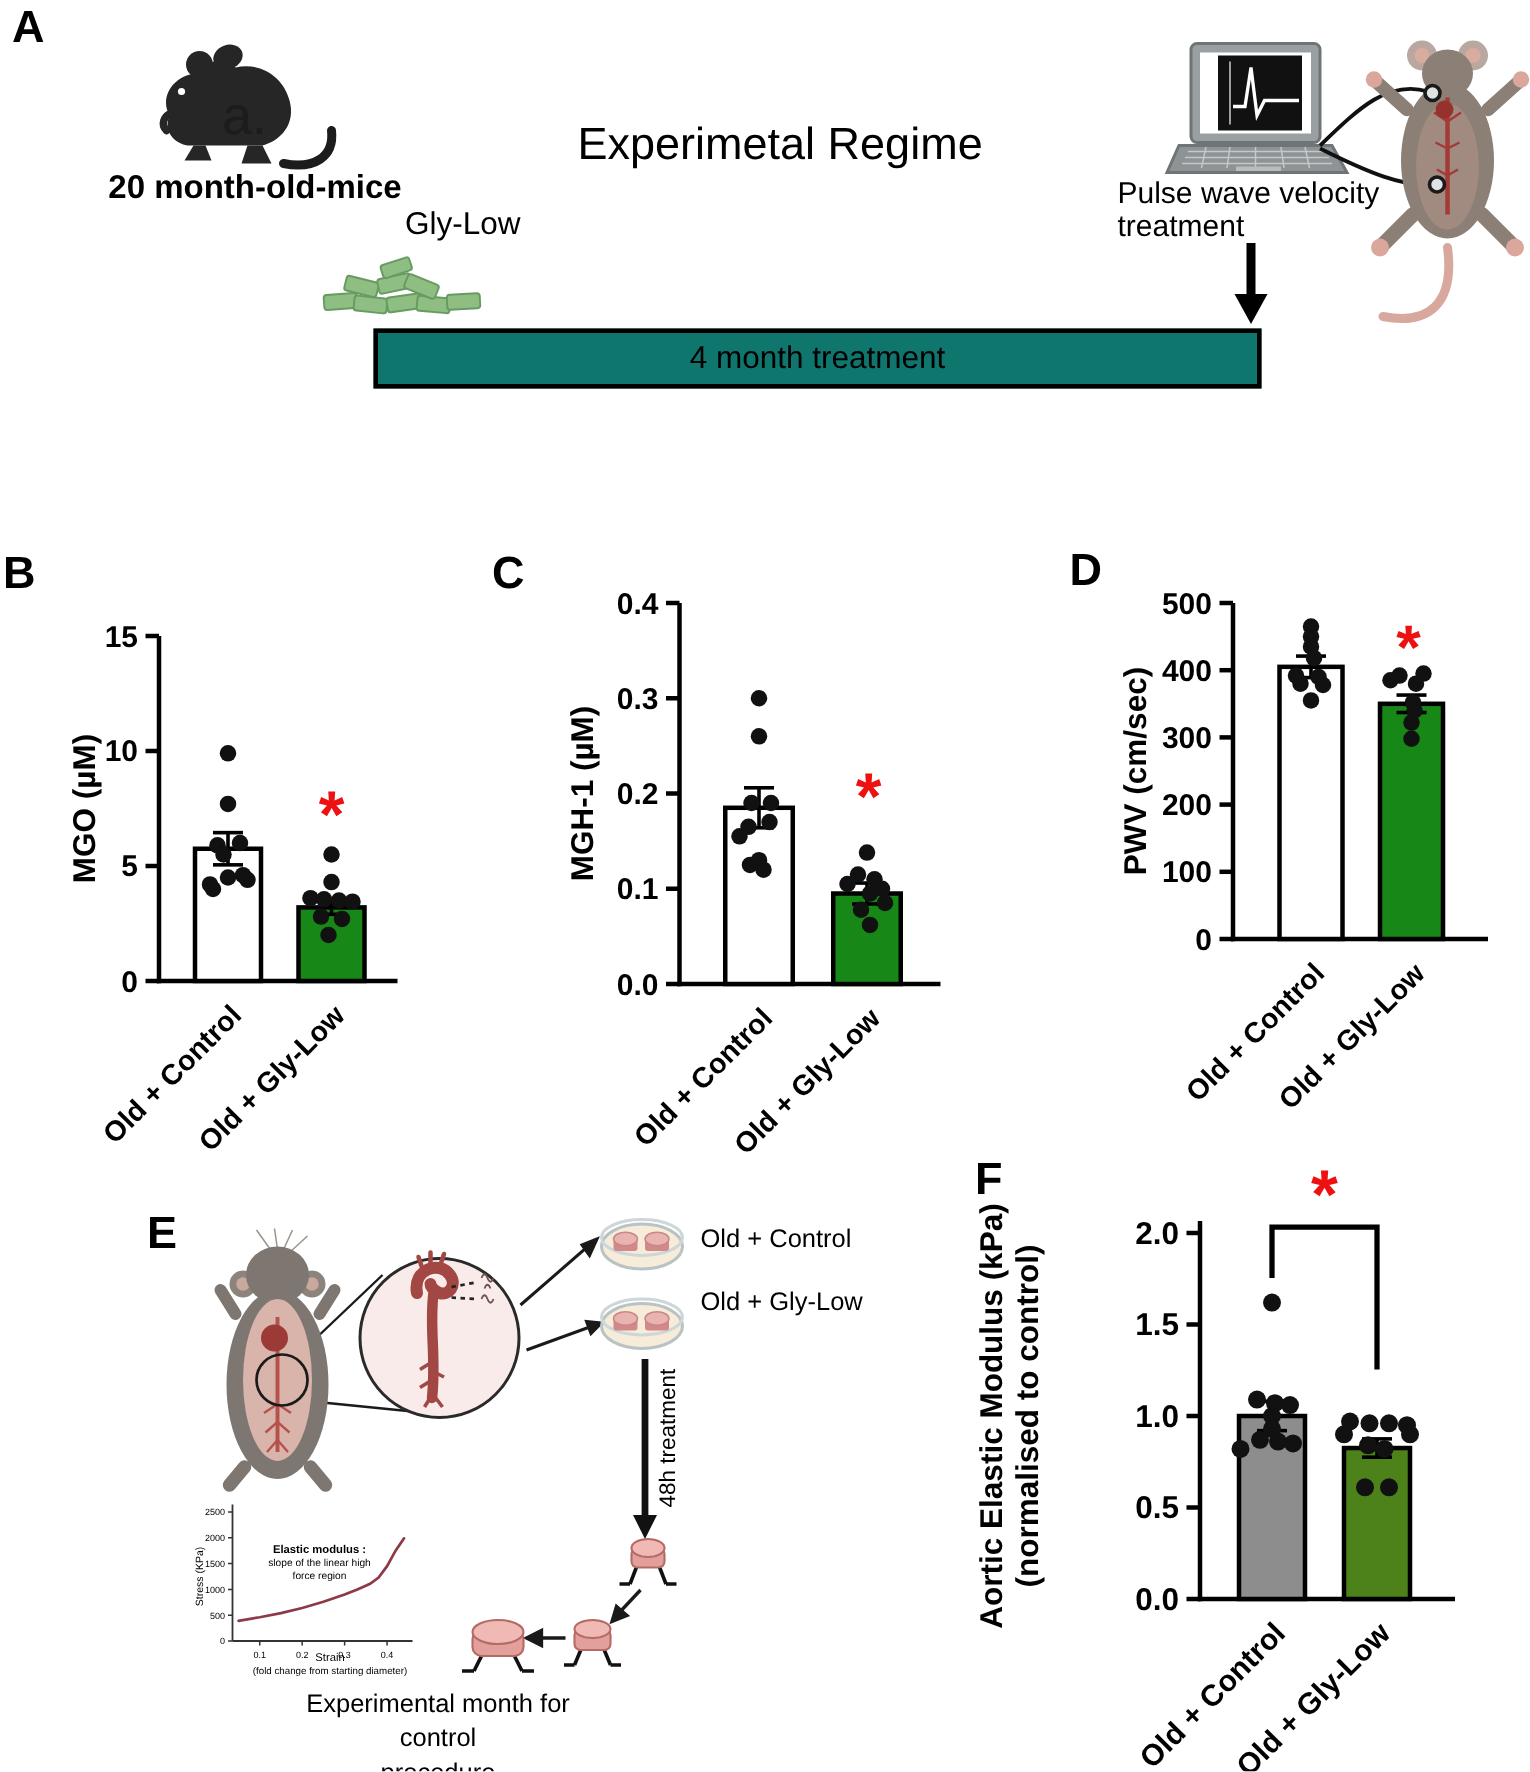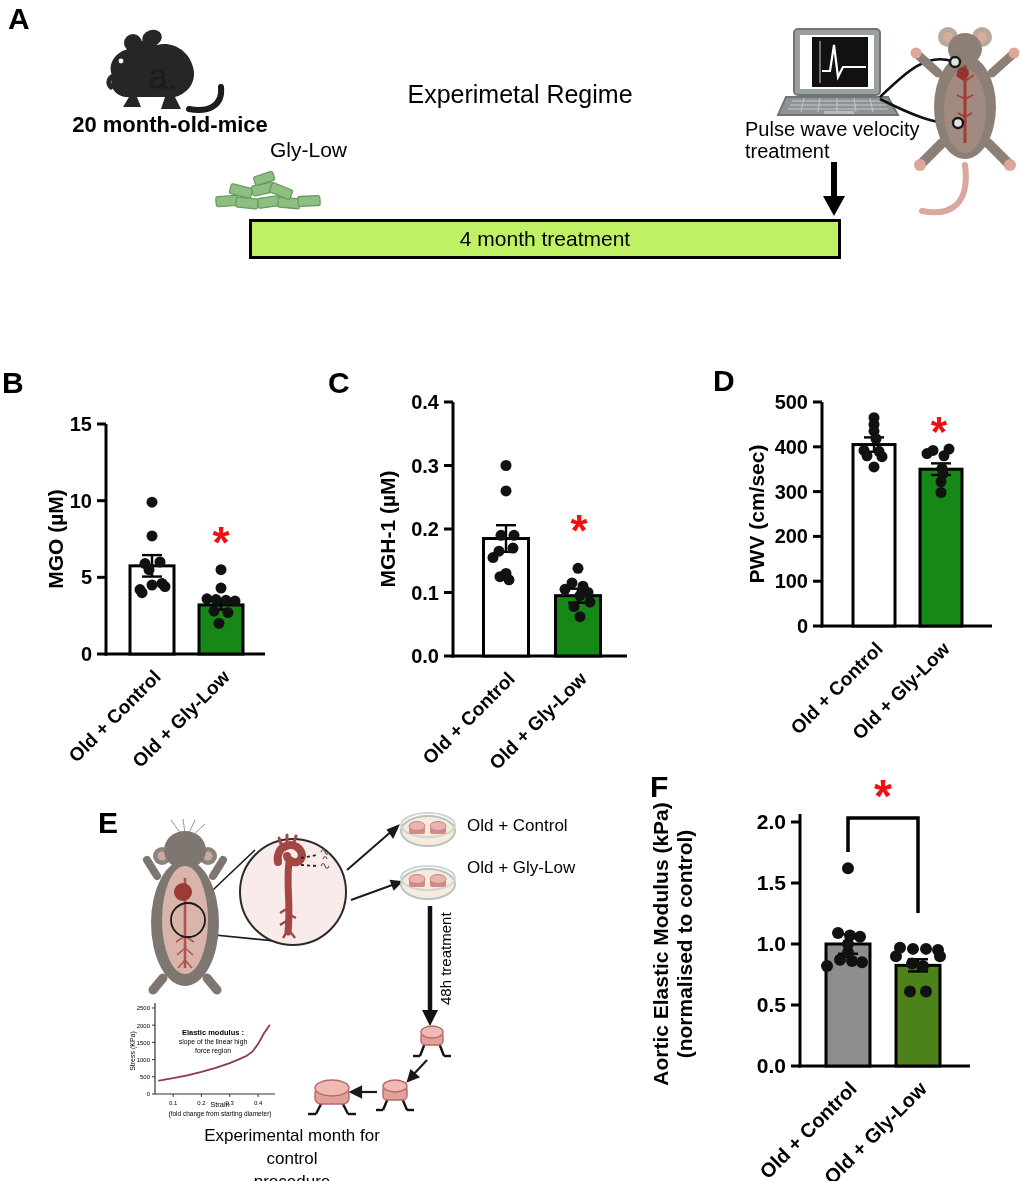--- a/index.html
+++ b/index.html
@@ -23,39 +23,39 @@
     <circle cx="36" cy="36" r="2.4" fill="#ffffff"></circle>
     <path d="M30 50 C24 52 22 58 26 62" stroke="#262626" stroke-width="5" fill="none" stroke-linecap="round"></path>
     <path d="M44 72 L38 82 L56 82 L52 72 Z" fill="#262626"></path>
     <path d="M80 72 L76 84 L96 84 L90 72 Z" fill="#262626"></path>
     <path d="M104 84 C124 88 138 80 136 62" stroke="#1c1c1c" stroke-width="6" fill="none" stroke-linecap="round"></path>
   </svg>
   <div class="txt" style="left:148px;top:56px;font-size:36px;color:#1c1c1c;">a.</div>
 
   <div class="txt" style="left:30px;top:112px;width:280px;text-align:center;font-size:22px;font-weight:bold;">20 month-old-mice</div>
 
-  <div class="txt" style="left:385px;top:80px;width:270px;text-align:center;font-size:25px;">Experimetal Regime</div>
+  <div class="txt" style="left:385px;top:80px;width:270px;text-align:center;font-size:30px;">Experimetal Regime</div>
 
   <div class="txt" style="left:238px;top:138px;font-size:21px;margin-left:32px;">Gly-Low</div>
 
   <svg style="left:210px;top:168px;" width="118" height="46" viewBox="0 0 118 46">
     <g fill="#8fbe83" stroke="#679b62" stroke-width="1.3">
       <rect x="6" y="28" width="22" height="10" rx="2" transform="rotate(-4 17 33)"></rect>
       <rect x="26" y="30" width="22" height="10" rx="2" transform="rotate(6 37 35)"></rect>
       <rect x="48" y="29" width="22" height="10" rx="2" transform="rotate(-8 59 34)"></rect>
       <rect x="68" y="30" width="22" height="10" rx="2" transform="rotate(5 79 35)"></rect>
       <rect x="88" y="28" width="22" height="10" rx="2" transform="rotate(-3 99 33)"></rect>
       <rect x="20" y="18" width="22" height="10" rx="2" transform="rotate(14 31 23)"></rect>
       <rect x="42" y="16" width="22" height="10" rx="2" transform="rotate(-12 53 21)"></rect>
       <rect x="60" y="18" width="22" height="10" rx="2" transform="rotate(22 71 23)"></rect>
       <rect x="44" y="6" width="20" height="9" rx="2" transform="rotate(-18 54 10)"></rect>
     </g>
   </svg>
 
-  <div style="position:absolute;left:249px;top:219px;width:586px;height:34px;background:#bef264;border:3px solid #000;
+  <div style="position:absolute;left:249px;top:219px;width:586px;height:34px;background:#0f766e;border:3px solid #000;
               display:flex;align-items:center;justify-content:center;font-size:21px;color:#000;">
     <span>4 month treatment</span>
   </div>
 
   <svg style="left:780px;top:27px;" width="125" height="96" viewBox="0 0 125 96">
     <rect x="14" y="2" width="86" height="66" rx="4" fill="#9aa0a2" stroke="#6f7577" stroke-width="2"></rect>
     <rect x="20" y="8" width="74" height="54" fill="#ffffff"></rect>
     <rect x="32" y="10" width="56" height="50" fill="#111111"></rect>
     <line x1="40" y1="14" x2="40" y2="56" stroke="#cfcfcf" stroke-width="1"></line>
     <path d="M42 44 L50 44 L54 18 L58 50 L63 40 L86 40" stroke="#ffffff" stroke-width="2.2" fill="none"></path>

